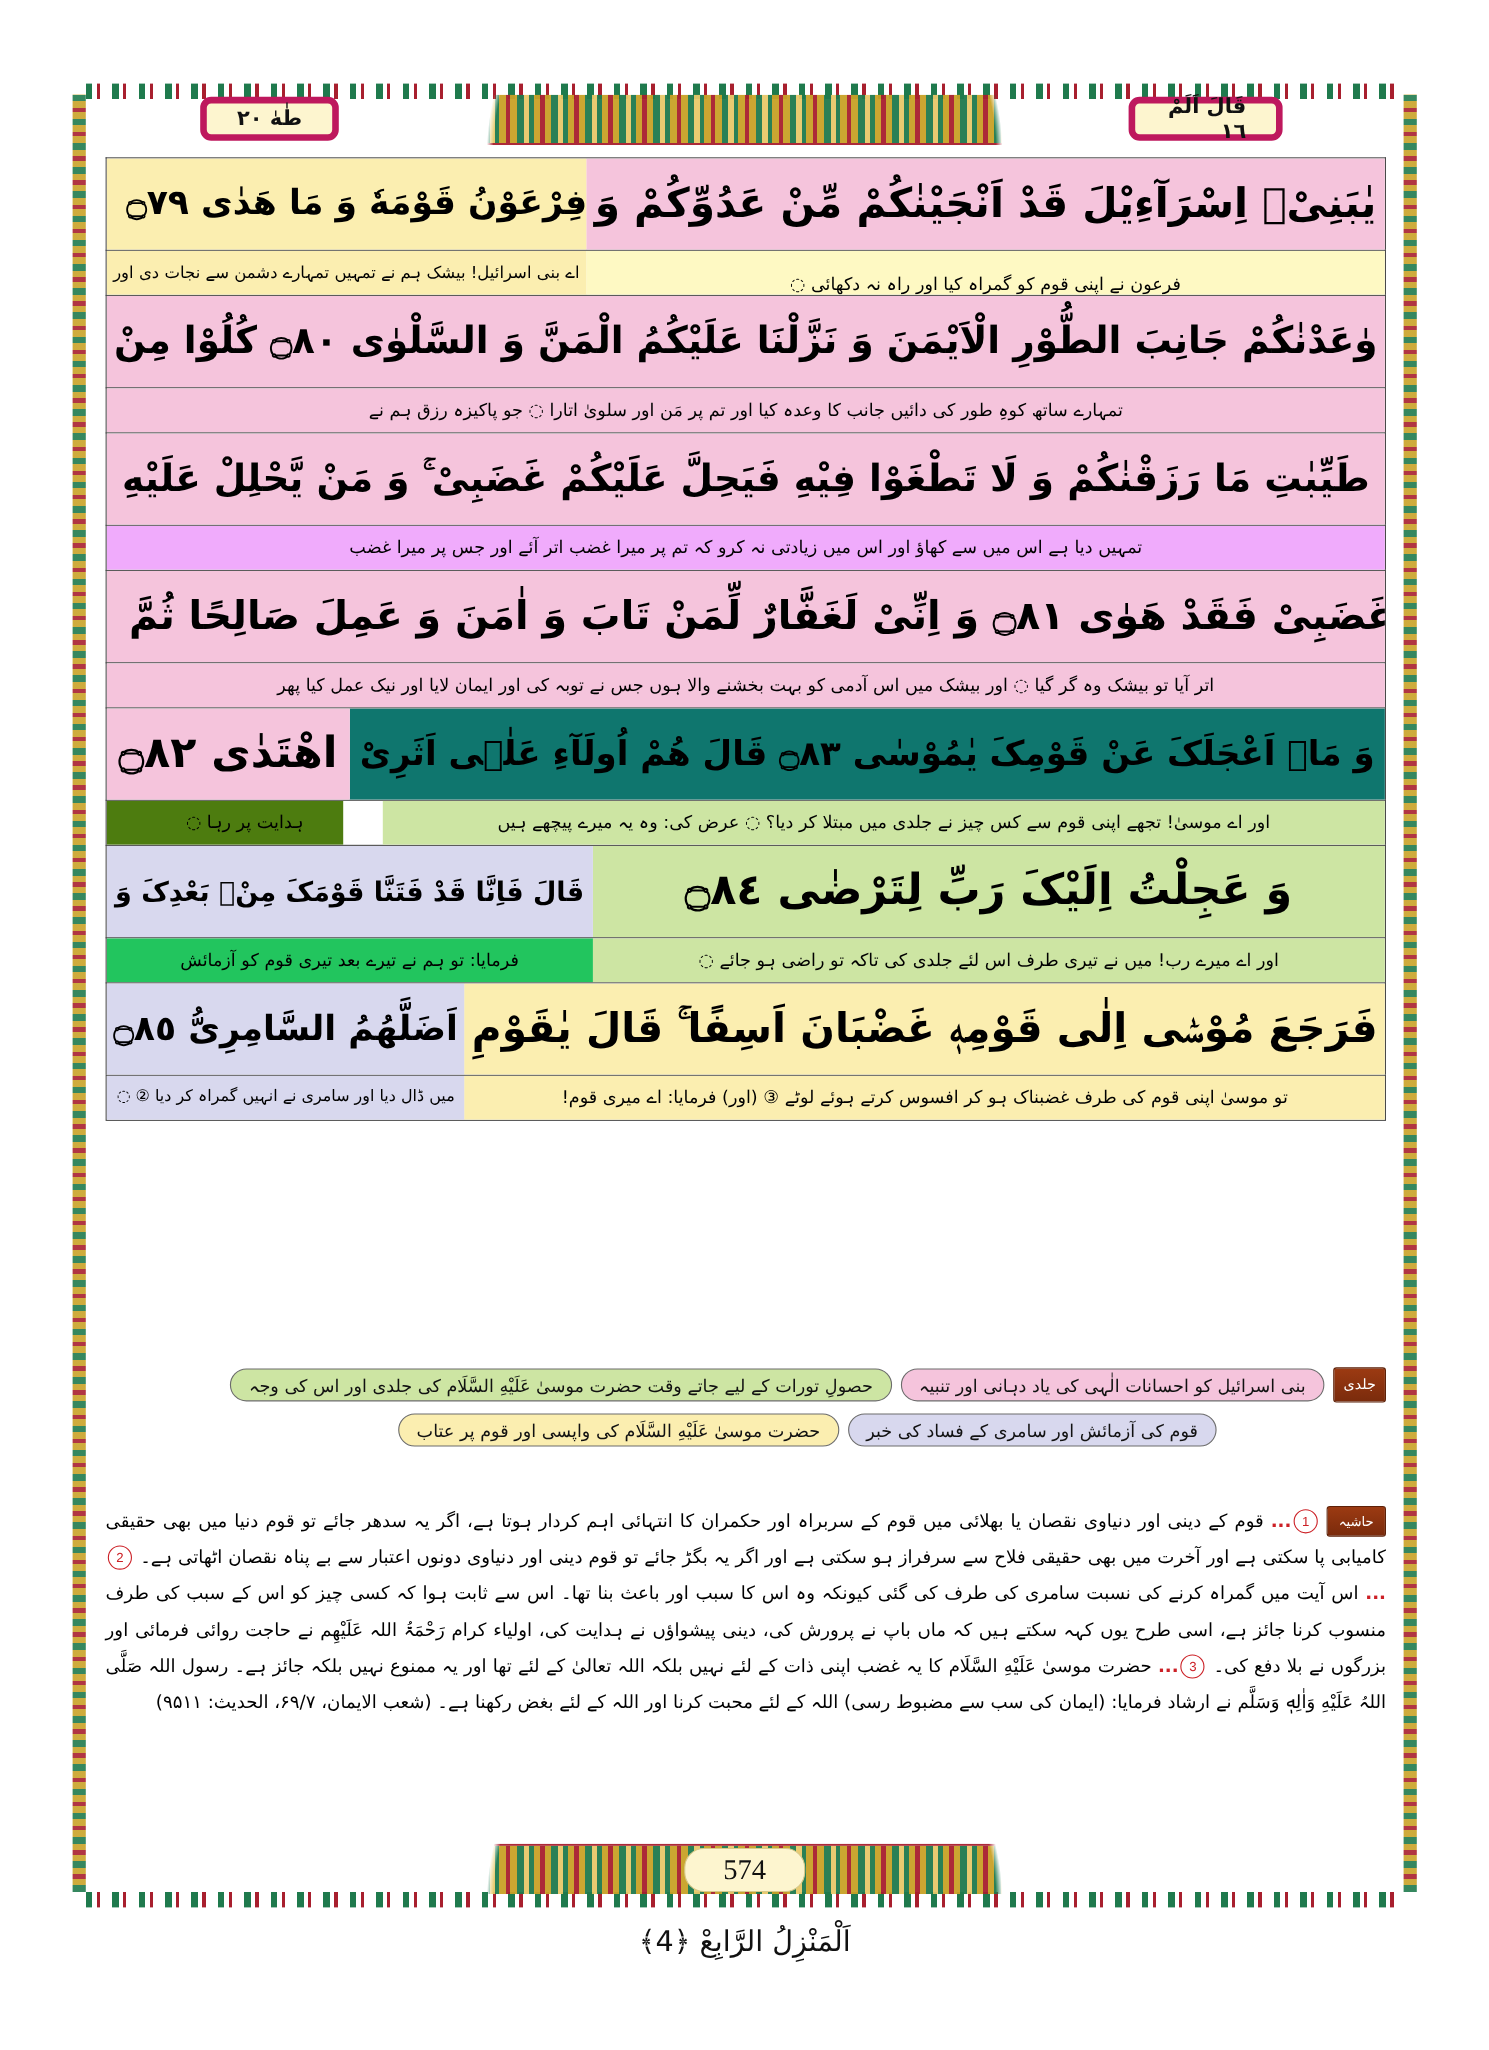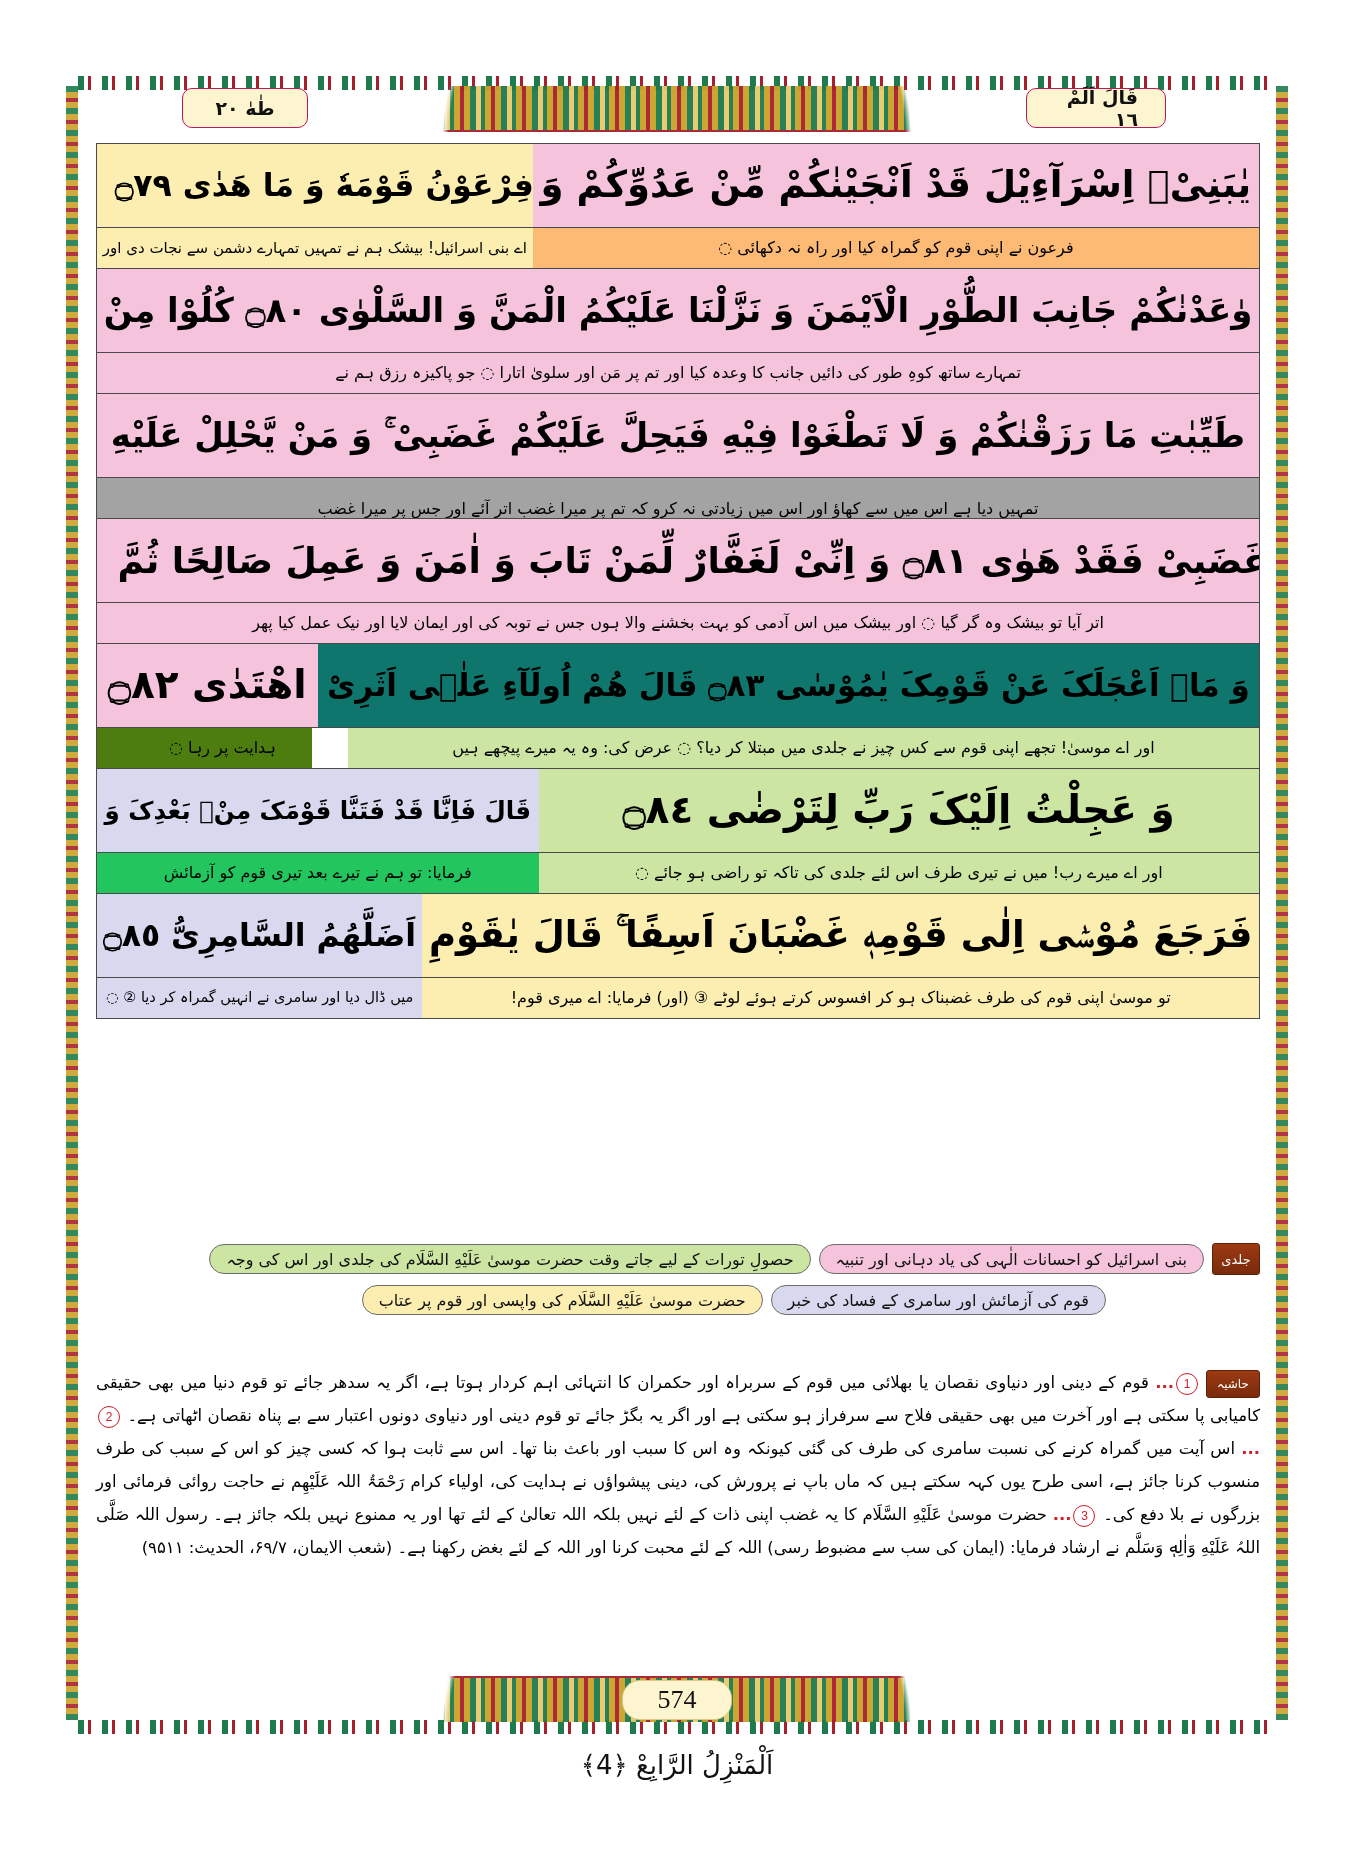--- a/index.html
+++ b/index.html
@@ -71,21 +71,21 @@
   }
   .side-orn.left { left: 66px; }
   .side-orn.right { right: 66px; }
 
   
   .cartouche {
     position: absolute;
     top: 88px;
     height: 40px;
     background: #fdf5cf;
-    border: 1px solid #be185d;
+    border: 6px solid #be185d;
     border-radius: 10px;
     display: flex;
     align-items: center;
     justify-content: center;
     direction: rtl;
     font-family: "DejaVu Sans", sans-serif;
     font-size: 19px;
     color: #111;
     font-weight: 700;
     z-index: 5;
@@ -288,21 +288,21 @@
   <div class="content" id="content-root">
       <div class="block ayah-row">
         <div class="seg" style="background: rgb(245, 196, 220); width: 62.5%;">
           <div class="ayah-text" style="font-size: 37px;">یٰبَنِیْۤ اِسْرَآءِیْلَ قَدْ اَنْجَیْنٰکُمْ مِّنْ عَدُوِّکُمْ وَ</div>
         </div>
         <div class="seg" style="background: rgb(251, 238, 176); width: 37.5%;">
           <div class="ayah-text" style="font-size: 31.5px; padding-left: 25px;">فِرْعَوْنُ قَوْمَهٗ وَ مَا هَدٰی ۝٧٩</div>
         </div>
       </div>
       <div class="block tr-row">
-        <div class="seg" style="background: #fdba74; width: 62.5%;">
+        <div class="seg" style="background: #fef9c3; width: 62.5%; align-items: flex-end;">
           <div class="tr-text">فرعون نے اپنی قوم کو گمراہ کیا اور راہ نہ دکھائی ◌</div>
         </div>
         <div class="seg" style="background: rgb(251, 238, 176); width: 37.5%;">
           <div class="tr-text" style="font-size: 15px;">اے بنی اسرائیل! بیشک ہم نے تمہیں تمہارے دشمن سے نجات دی اور</div>
         </div>
       </div>
       <div class="block ayah-row">
         <div class="seg" style="background: rgb(245, 196, 220); width: 100%;">
           <div class="ayah-text" style="font-size: 34px;">وٰعَدْنٰکُمْ جَانِبَ الطُّوْرِ الْاَیْمَنَ وَ نَزَّلْنَا عَلَیْکُمُ الْمَنَّ وَ السَّلْوٰی ۝٨٠ کُلُوْا مِنْ</div>
         </div>
@@ -311,21 +311,21 @@
         <div class="seg" style="background: rgb(245, 196, 220); width: 100%;">
           <div class="tr-text">تمہارے ساتھ کوہِ طور کی دائیں جانب کا وعدہ کیا اور تم پر مَن اور سلویٰ اتارا ◌ جو پاکیزہ رزق ہم نے</div>
         </div>
       </div>
       <div class="block ayah-row">
         <div class="seg" style="background: rgb(245, 196, 220); width: 100%;">
           <div class="ayah-text" style="font-size: 34px;">طَیِّبٰتِ مَا رَزَقْنٰکُمْ وَ لَا تَطْغَوْا فِیْهِ فَیَحِلَّ عَلَیْکُمْ غَضَبِیْ ۚ وَ مَنْ یَّحْلِلْ عَلَیْهِ</div>
         </div>
       </div>
       <div class="block tr-row">
-        <div class="seg" style="background: #a3a3a3; width: 100%; align-items: flex-end;">
+        <div class="seg" style="background: #f0abfc; width: 100%;">
           <div class="tr-text">تمہیں دیا ہے اس میں سے کھاؤ اور اس میں زیادتی نہ کرو کہ تم پر میرا غضب اتر آئے اور جس پر میرا غضب</div>
         </div>
       </div>
       <div class="block ayah-row">
         <div class="seg" style="background: rgb(245, 196, 220); width: 100%;">
           <div class="ayah-text" style="font-size: 36px; padding-left: 35px;">غَضَبِیْ فَقَدْ هَوٰی ۝٨١ وَ اِنِّیْ لَغَفَّارٌ لِّمَنْ تَابَ وَ اٰمَنَ وَ عَمِلَ صَالِحًا ثُمَّ</div>
         </div>
       </div>
       <div class="block tr-row">
         <div class="seg" style="background: rgb(245, 196, 220); width: 100%;">

